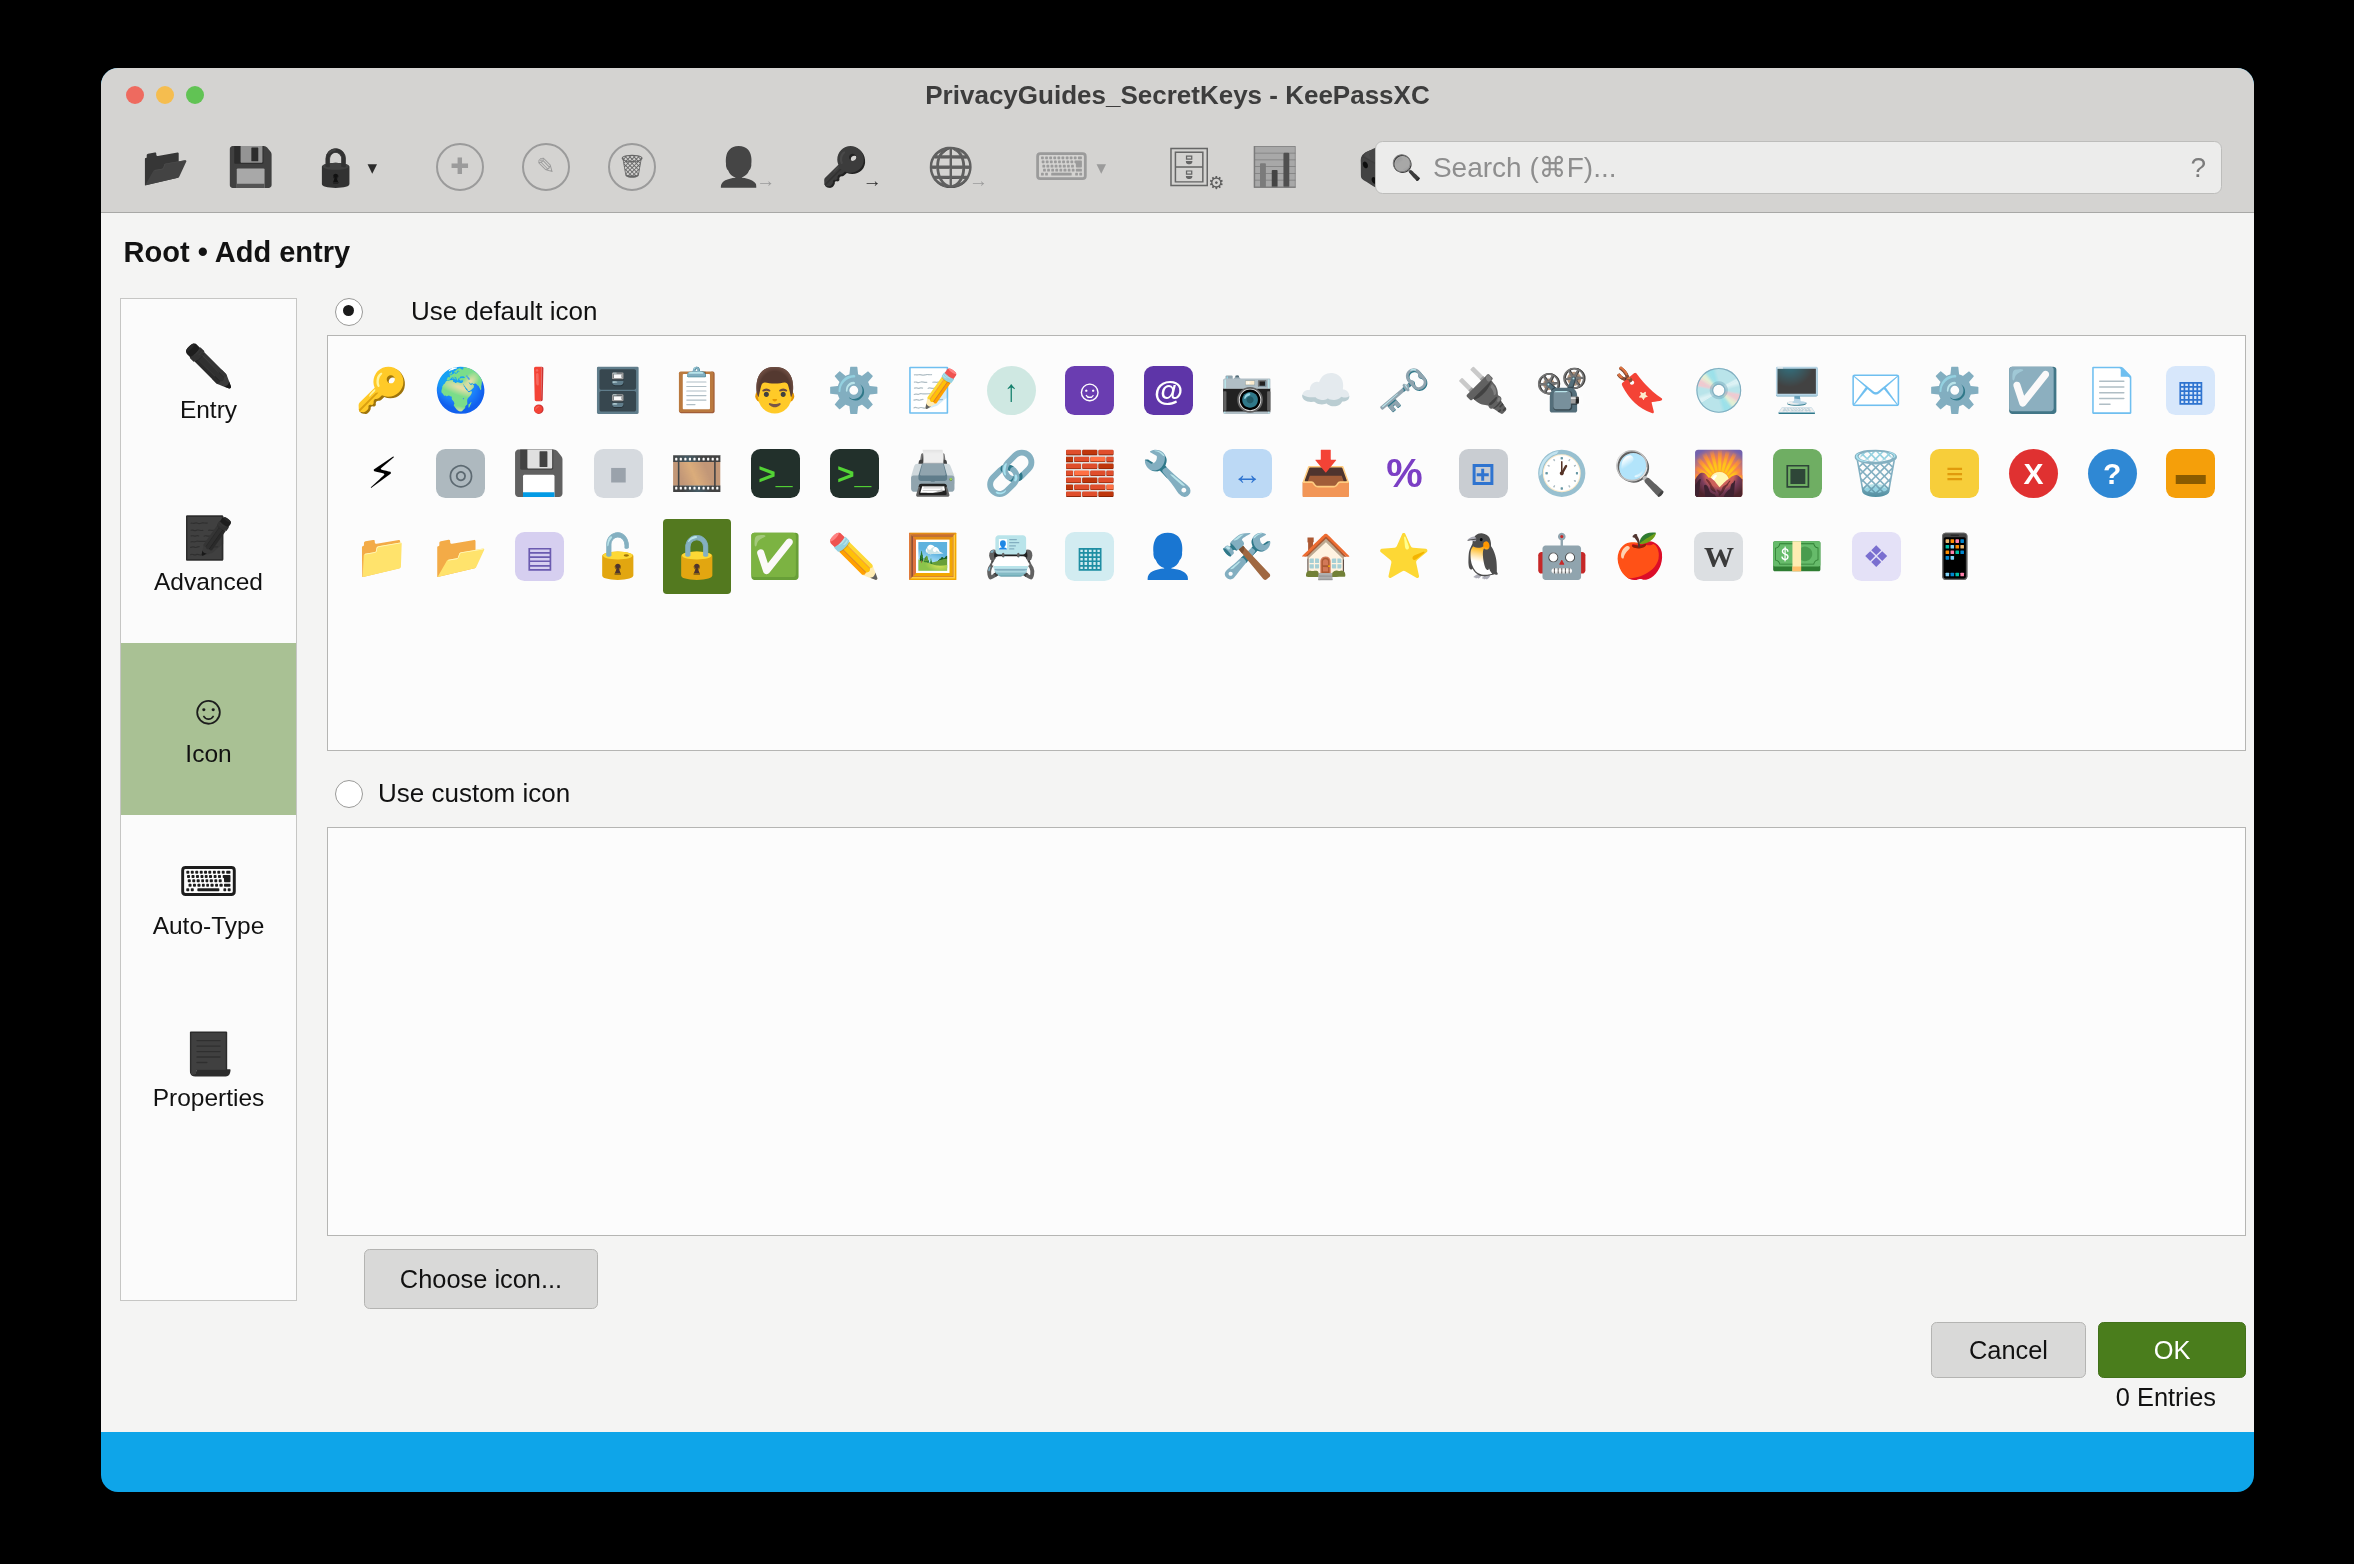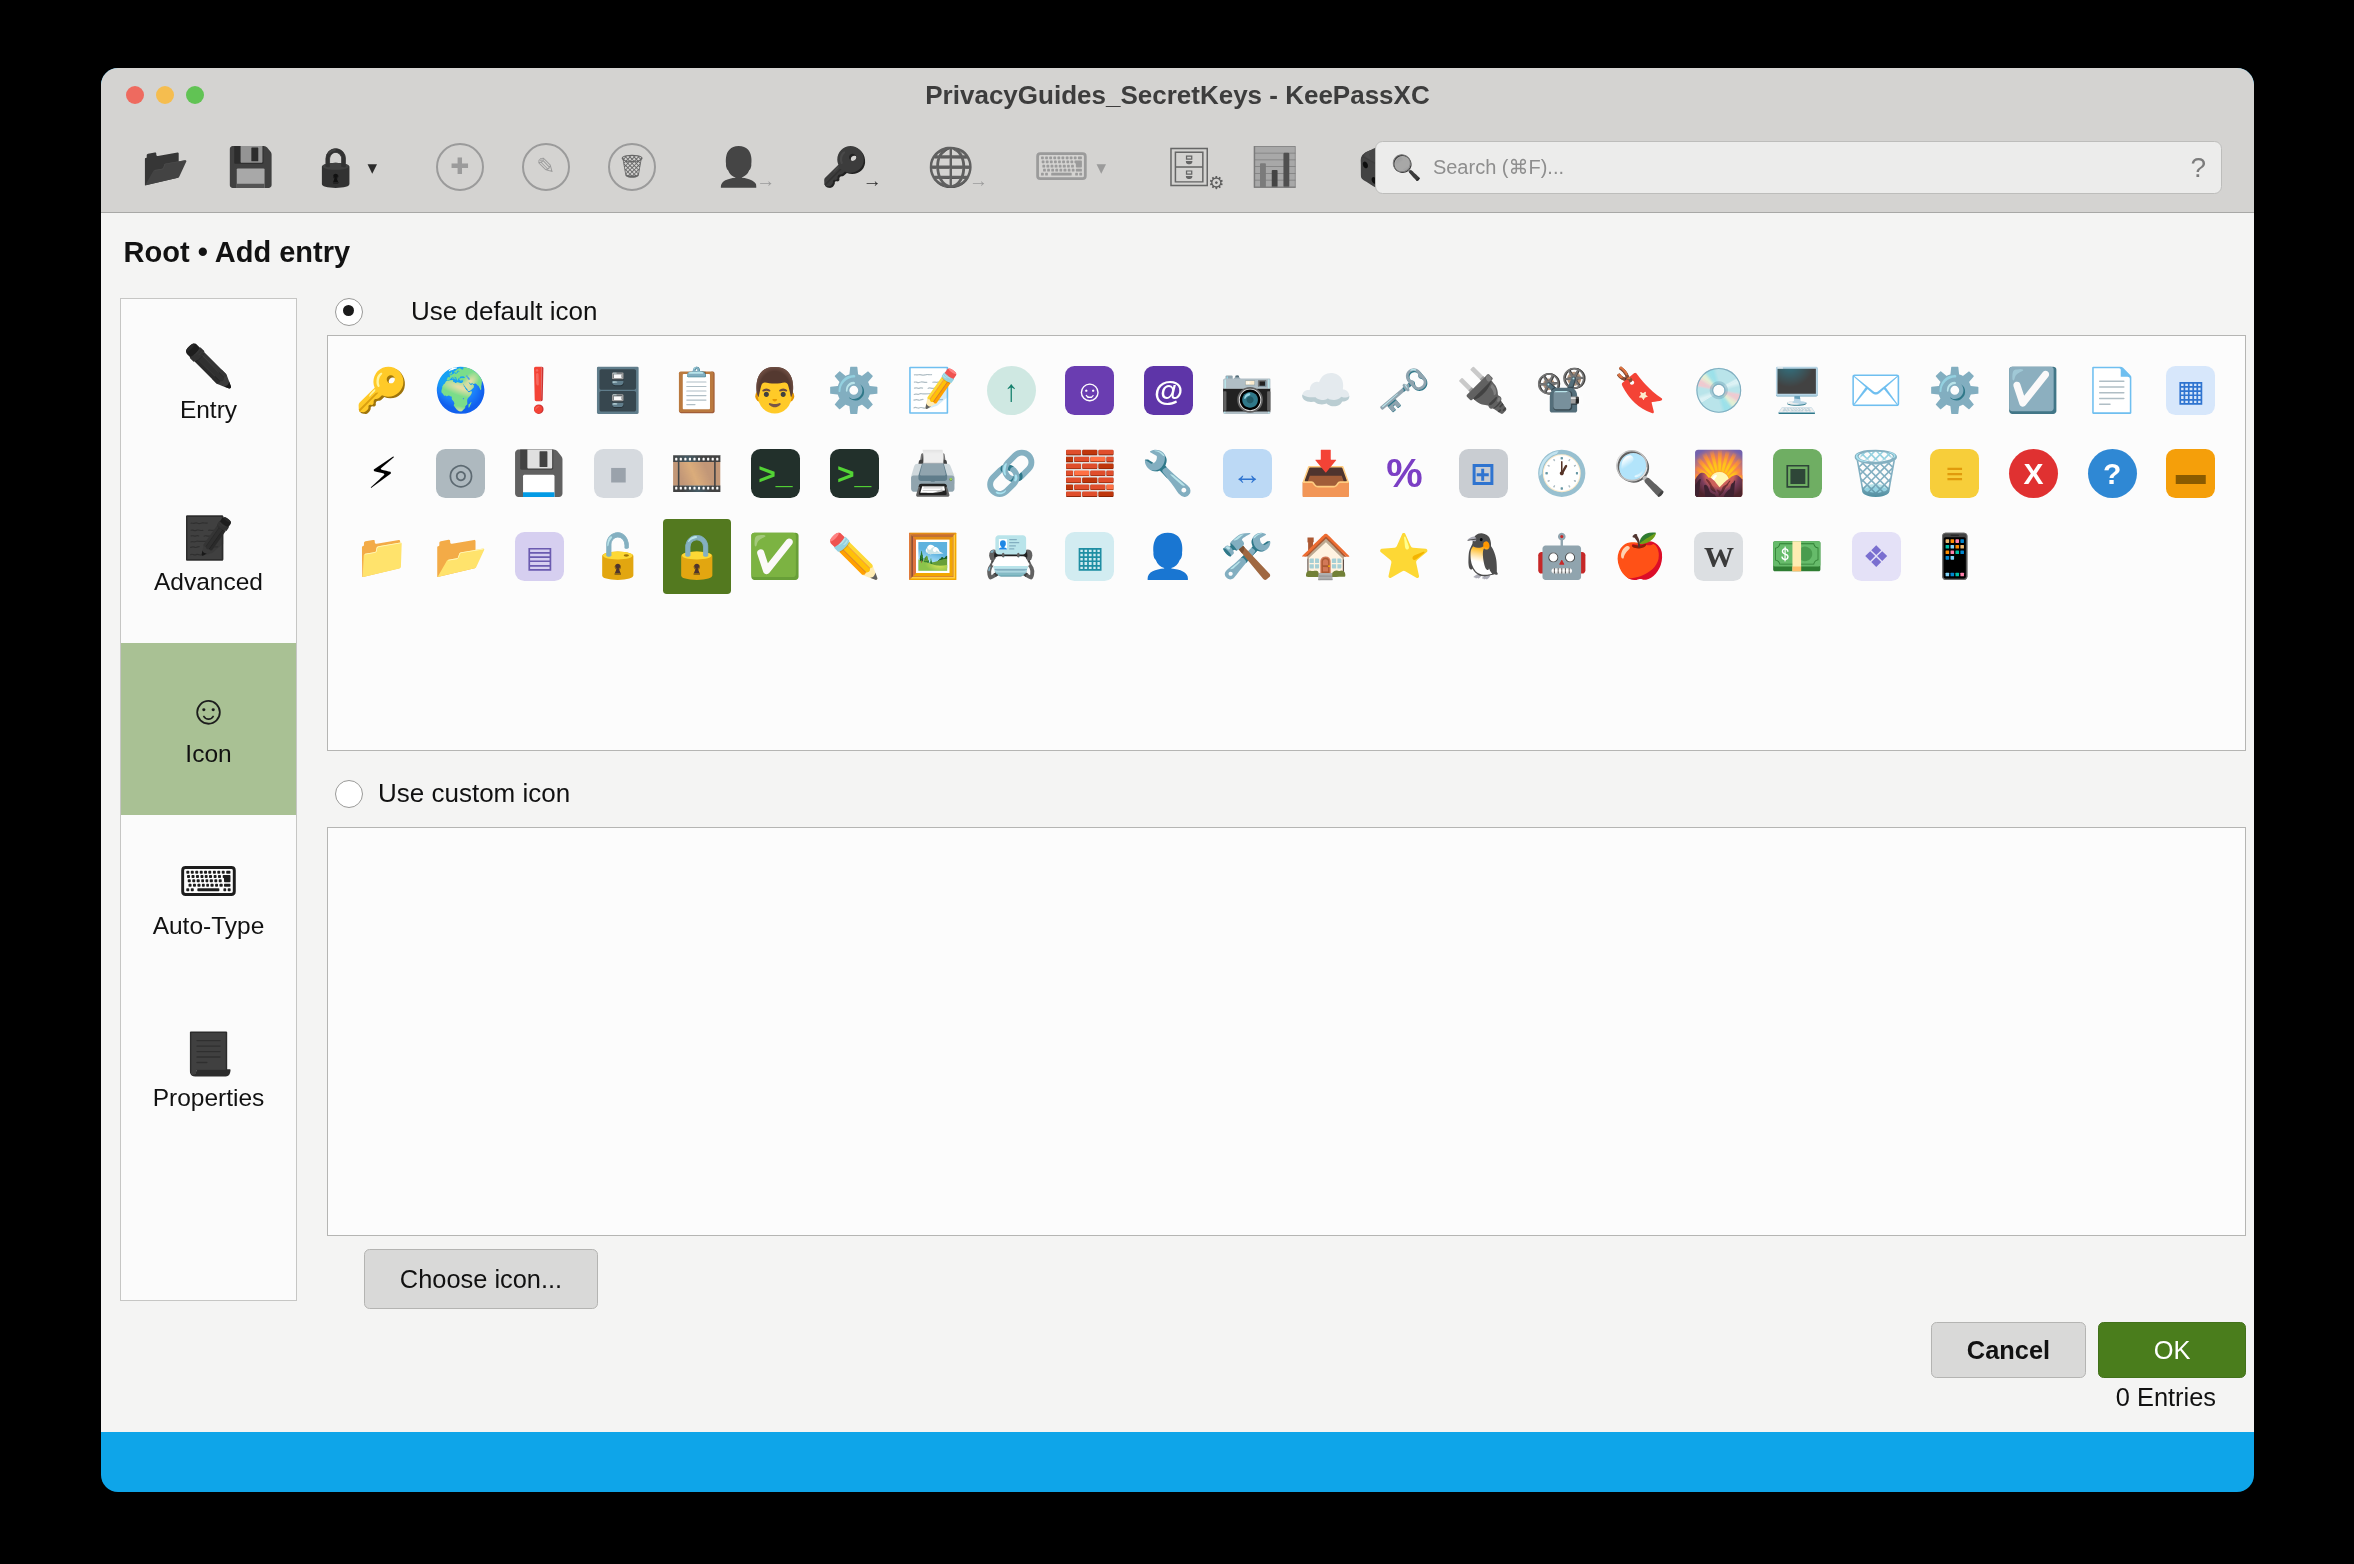--- a/index.html
+++ b/index.html
@@ -23,21 +23,21 @@
   .tb .circ{width:44px;height:44px;border:2.8px solid currentColor;border-radius:50%;
     display:flex;align-items:center;justify-content:center;}
   .tb .circ .g{font-size:22.6px;}
   .tb .caret{font-size:19px;margin-left:7.5px;color:inherit;}
   .tb .arr{position:absolute;right:-13px;bottom:-5.6px;font-size:19px;font-weight:700;color:inherit;}
   .tb .badge{position:absolute;right:-11.3px;bottom:-7.5px;font-size:18px;filter:grayscale(1) brightness(.6);}
   .tb.gap{margin-left:21px;}
   .search{position:absolute;right:32px;top:19px;width:847px;height:53px;background:#ececeb;
     border:0.9px solid #bdbdbb;border-radius:7.5px;display:flex;align-items:center;padding:0 15px;box-sizing:border-box;}
   .search .mag{font-size:24.5px;filter:grayscale(1) brightness(.62);margin-right:9.4px;}
-  .search input{flex:1;border:none;background:transparent;outline:none;font-size:20px;color:#333;
+  .search input{flex:1;border:none;background:transparent;outline:none;font-size:28px;color:#333;
     font-family:"Liberation Sans","DejaVu Sans",sans-serif;}
   .search input::placeholder{color:#8e8e8e;}
   .search .help{color:#7c7c7c;font-size:28px;margin-left:9.4px;}
   
   .content{position:relative;height:1219px;background:#f4f4f3;}
   .breadcrumb{position:absolute;left:22.6px;top:22.6px;font-size:29px;font-weight:700;color:#121212;}
   
   .sidebar{position:absolute;left:19px;top:85px;width:177px;height:1003px;background:#fbfbfb;
     border:0.9px solid #c6c6c4;box-sizing:border-box;display:flex;flex-direction:column;}
   .side{height:172px;display:flex;flex-direction:column;align-items:center;justify-content:center;gap:9.4px;cursor:default;}
@@ -66,21 +66,21 @@
   .cell.sel{background:#53791f;border-radius:3.8px;}
   
   .btn{position:absolute;height:60px;background:#d9d9d8;border:0.9px solid #b4b4b2;border-radius:5.6px;
     display:flex;align-items:center;justify-content:center;font-size:25.4px;color:#111;cursor:default;box-sizing:border-box;}
   #choose-btn{left:226px;top:1036px;width:234px;margin-left:37px;}
   #favicon-input{position:absolute;left:1164px;top:1036px;width:691px;height:60px;background:#fff;
     border:0.9px solid #b4b4b2;border-radius:3.8px;box-sizing:border-box;padding:0 17px;font-size:26px;color:#333;outline:none;
     font-family:"Liberation Sans","DejaVu Sans",sans-serif;}
   #favicon-input::placeholder{color:#9a9a9a;}
   #download-btn{left:1867px;top:1036px;width:278px;}
-  #cancel-btn{left:1830px;top:1109px;width:155px;height:56px;font-weight:bold;}
+  #cancel-btn{left:1830px;top:1109px;width:155px;height:56px;}
   #ok-btn{left:1997px;top:1109px;width:148px;height:56px;background:#4a7d1c;border-color:#42711a;color:#fff;}
   .status{position:absolute;right:38px;top:1170px;font-size:25.4px;color:#111;}
 </style>
 </head>
 <body>
 
 <div class="window">
 
   <div class="titlebar">
     <div class="lights">

